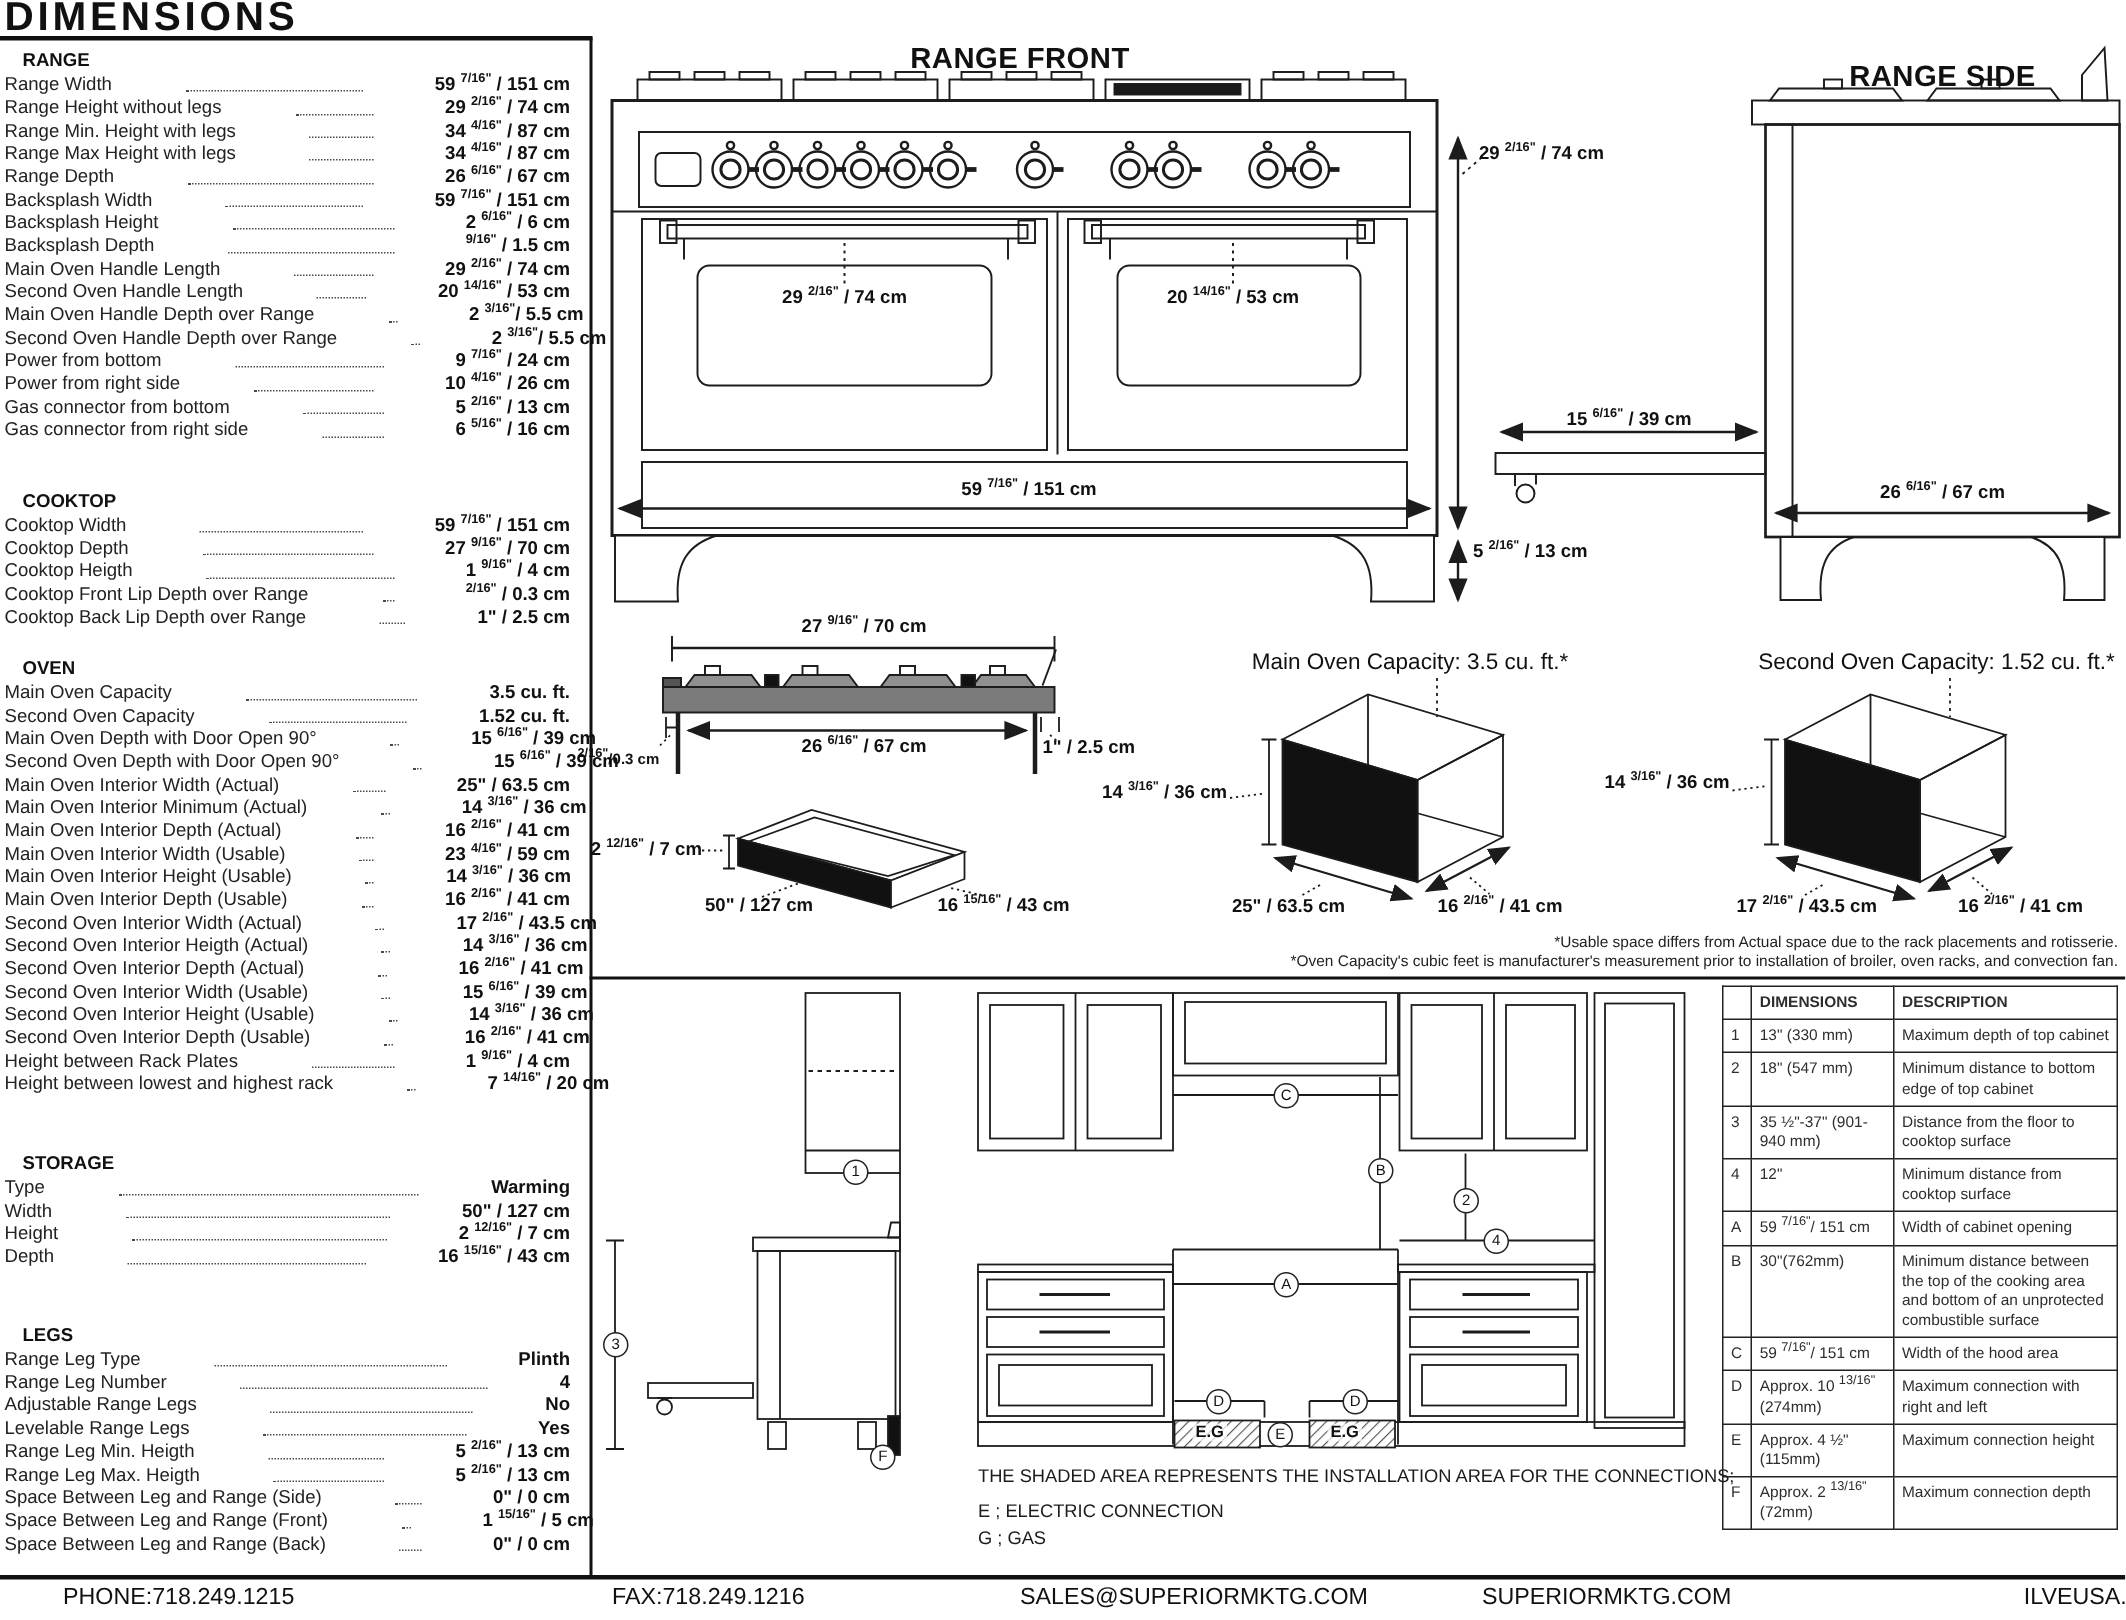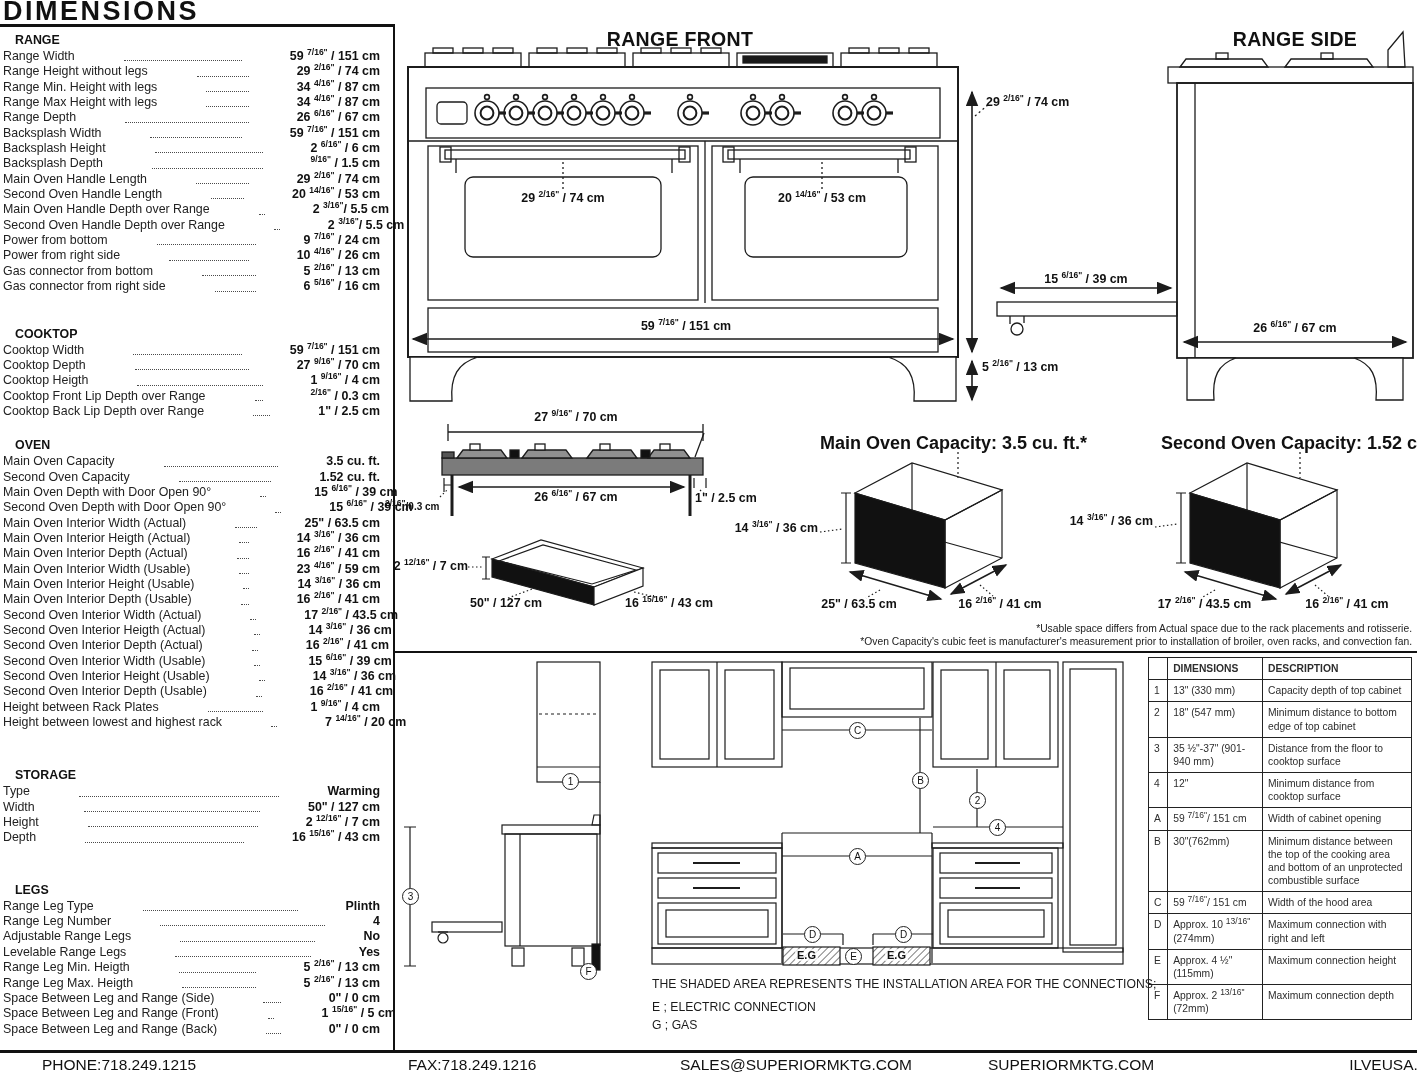--- a/index.html
+++ b/index.html
@@ -14,21 +14,21 @@
   .slabel{white-space:nowrap;color:#222;}
   .leader{flex:1;border-bottom:1.8px dotted #4a4a4a;margin:0 2px 3px 3px;min-width:6px;}
   .sval{font-weight:bold;white-space:nowrap;color:#111;}
   sup{font-size:8.5px;line-height:0;vertical-align:super;}
   #sec-cooktop{margin-top:32px}#sec-oven{margin-top:19px}#sec-storage{margin-top:38px}#sec-legs{margin-top:37px}
   
   .lbl{position:absolute;font-weight:bold;font-size:12.4px;color:#111;white-space:nowrap;}
   .ctr{text-align:center}
   .rgt{text-align:right}
   .big-title{font-size:19.5px;font-weight:bold;letter-spacing:.3px;}
-  .cap-title{font-size:18px;font-weight:bold;}
+  .cap-title{font-size:15px;font-weight:normal;}
   .small{font-size:10px;}
   .fnote{position:absolute;font-size:10.3px;color:#222;white-space:nowrap;}
   .note-text{position:absolute;font-size:12.2px;color:#1b1b1b;white-space:nowrap;font-weight:normal;}
   
   .co{position:absolute;width:15px;height:15px;border:1.3px solid #222;border-radius:50%;
       background:#fff;display:flex;align-items:center;justify-content:center;
       font-size:10px;color:#111;z-index:5;}
   .eg{position:absolute;font-size:11px;font-weight:bold;color:#111;text-align:center;z-index:5;
       background:rgba(255,255,255,.75);padding:0 2px;}
   
@@ -454,21 +454,21 @@
           <span class="sval frac">15 <sup>6/16"</sup> / 39 cm</span>
         </div>
 
         <div class="srow">
           <span class="slabel">Main Oven Interior Width (Actual)</span>
           <span class="leader"></span>
           <span class="sval frac">25" / 63.5 cm</span>
         </div>
 
         <div class="srow">
-          <span class="slabel">Main Oven Interior Heigth (Actual)</span>
+          <span class="slabel">Main Oven Interior Minimum (Actual)</span>
           <span class="leader"></span>
           <span class="sval frac">14 <sup>3/16"</sup> / 36 cm</span>
         </div>
 
         <div class="srow">
           <span class="slabel">Main Oven Interior Depth (Actual)</span>
           <span class="leader"></span>
           <span class="sval frac">16 <sup>2/16"</sup> / 41 cm</span>
         </div>
 
@@ -621,21 +621,21 @@
         <div class="srow">
           <span class="slabel">Space Between Leg and Range (Back)</span>
           <span class="leader"></span>
           <span class="sval frac">0" / 0 cm</span>
         </div>
       </div>
     </div>
   </div>
 
   <div class="lbl big-title ctr" style="left:530px;top:28px;width:300px;">RANGE FRONT</div>
-  <div class="lbl big-title ctr" style="left:1180px;top:28px;width:230px;text-align:center;">RANGE SIDE</div>
+  <div class="lbl big-title ctr" style="left:1180px;top:40px;width:230px;text-align:center;">RANGE SIDE</div>
 
   <div class="lbl ctr frac" style="left:480px;top:191px;width:166px;">29 <sup>2/16"</sup> / 74 cm</div>
   <div class="lbl ctr frac" style="left:739px;top:191px;width:166px;">20 <sup>14/16"</sup> / 53 cm</div>
   <div class="lbl ctr frac" style="left:586px;top:319px;width:200px;">59 <sup>7/16"</sup> / 151 cm</div>
   <div class="lbl frac" style="left:986px;top:95px;">29 <sup>2/16"</sup> / 74 cm</div>
   <div class="lbl frac" style="left:982px;top:360px;">5 <sup>2/16"</sup> / 13 cm</div>
   <div class="lbl ctr frac" style="left:1021px;top:272px;width:130px;">15 <sup>6/16"</sup> / 39 cm</div>
   <div class="lbl ctr frac" style="left:1220px;top:321px;width:150px;">26 <sup>6/16"</sup> / 67 cm</div>
 
   <div class="lbl ctr frac" style="left:486px;top:410px;width:180px;">27 <sup>9/16"</sup> / 70 cm</div>
@@ -690,21 +690,21 @@
         <th></th>
         <th>DIMENSIONS</th>
         <th>DESCRIPTION</th>
       </tr>
     </thead>
     <tbody>
 
         <tr>
           <td>1</td>
           <td class="frac">13" (330 mm)</td>
-          <td>Capacity depth of top cabinet</td>
+          <td>Maximum depth of top cabinet</td>
         </tr>
 
         <tr>
           <td>2</td>
           <td class="frac">18" (547 mm)</td>
           <td>Minimum distance to bottom edge of top cabinet</td>
         </tr>
 
         <tr>
           <td>3</td>

